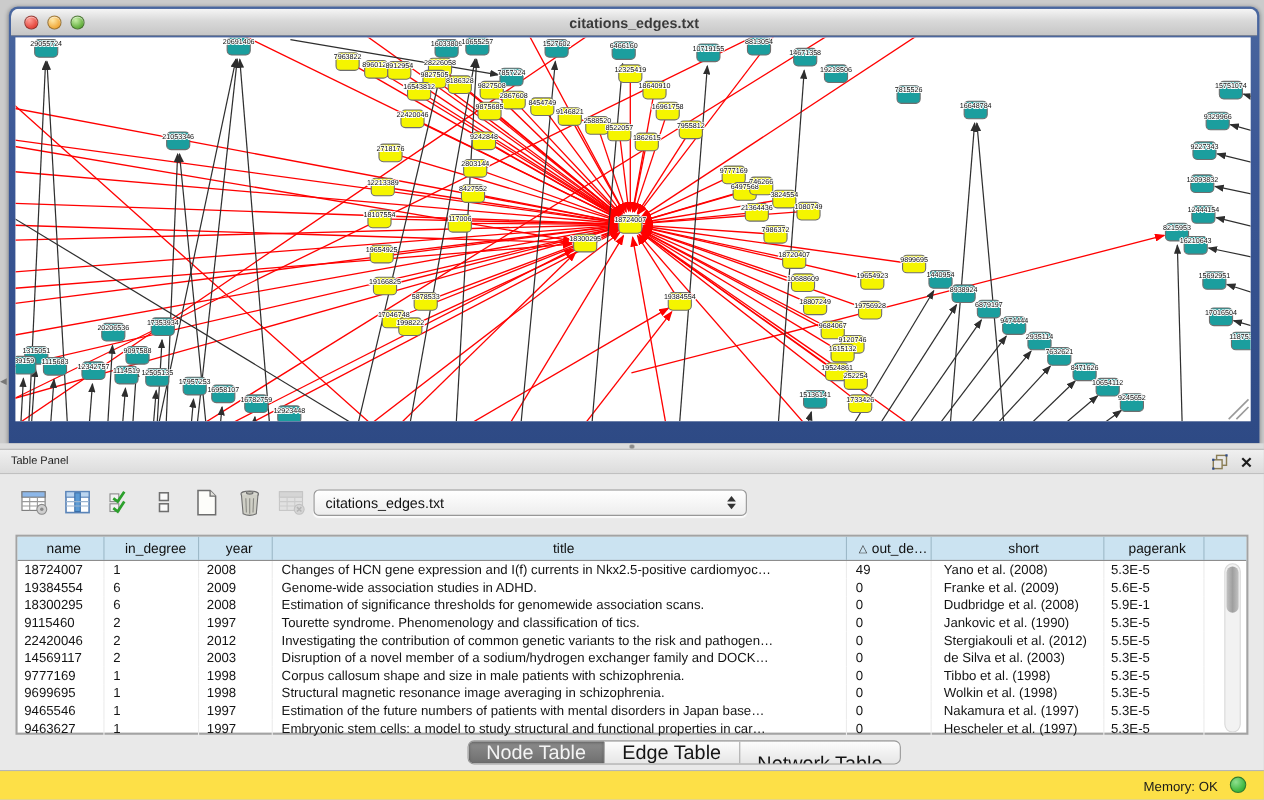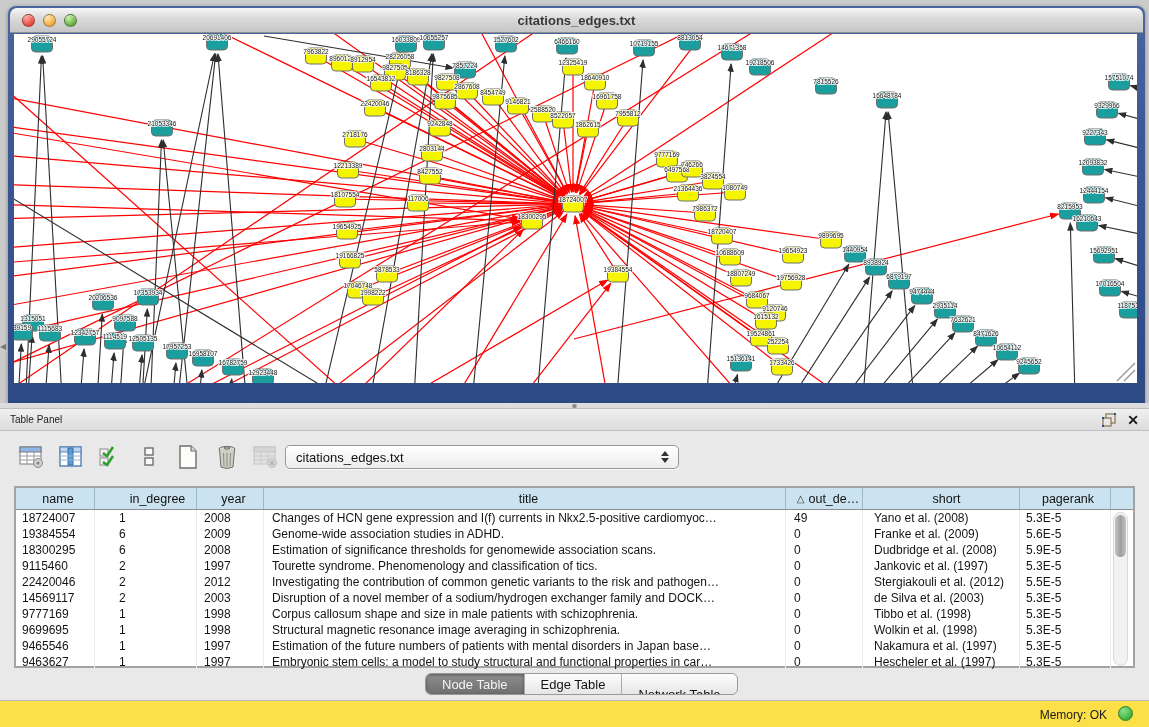--- a/index.html
+++ b/index.html
@@ -59,32 +59,32 @@
   .grid-wrap { position:absolute; left:14px; top:55px; width:1121px; height:182px; background:#ffffff;
     border:2px solid #a3a3a3; }
   .grid-head { display:flex; height:22px; background:#cbe3f1; border-bottom:1px solid #8d8d8d; }
   .th { font-size:12.5px; color:#111; display:flex; align-items:center; justify-content:center;
     border-right:1px solid #9db9c8; overflow:hidden; white-space:nowrap; }
   .sort-tri { font-size:10px; margin-right:4px; color:#333; }
   .grid-body { position:relative; }
   .tr { display:flex; height:16px; }
   .td { font-size:12px; color:#141414; overflow:hidden; white-space:nowrap; border-right:1px solid #ececec;
     line-height:16px; }
-  .c0{width:79px; padding-left:6px;} .c1{width:86px; padding-left:8px;margin-left:16px;} .c2{width:67px; padding-left:7px;}
+  .c0{width:79px; padding-left:6px;} .c1{width:86px; padding-left:8px;} .c2{width:67px; padding-left:7px;}
   .c3{width:522px; padding-left:8px;} .c4{width:77px; padding-left:8px;} .c5{width:157px; padding-left:11px;}
   .c6{width:91px; padding-left:6px;}
   .vscroll { position:absolute; right:5px; top:24px; width:15px; height:154px; background:#f2f2f2;
     border:1px solid #d8d8d8; border-radius:8px; }
   .vthumb { position:absolute; left:1px; top:2px; width:11px; height:42px; border-radius:6px;
     background:linear-gradient(90deg,#c2c2c2,#9f9f9f 50%,#c2c2c2); }
 
   
   .tabs { position:absolute; left:425px; top:242px; height:22px; display:flex; border:1px solid #9a9a9a;
     border-radius:6px; overflow:hidden; background:linear-gradient(#fdfdfd,#e6e6e6); }
-  .tab { font-size:13px; padding:0 16px; display:flex; align-items:center; color:#141414;
+  .tab { font-size:18px; padding:0 16px; display:flex; align-items:center; color:#141414;
     border-right:1px solid #ababab; }
   .tab:last-child { border-right:none;margin-top:20px; }
   .tab.active { background:linear-gradient(#8d8d8d,#6f6f6f); color:#f4f4f4;
     box-shadow:inset 0 1px 3px rgba(0,0,0,.4); }
 
   
   .statusbar { position:absolute; left:0; top:700px; width:1149px; height:27px; background:#fde047;
     border-top:1px solid #b6b6b6; }
   .mem-label { position:absolute; right:42px; top:7px; font-size:12px; color:#1b1b1b; }
   .mem-dot { position:absolute; right:16px; top:5px; width:15px; height:15px; border-radius:50%;
@@ -607,29 +607,29 @@
           <div class="td c5">Franke et al. (2009)</div>
           <div class="td c6">5.6E-5</div>
         </div>
         <div class="tr">
           <div class="td c0">18300295</div>
           <div class="td c1">6</div>
           <div class="td c2">2008</div>
           <div class="td c3">Estimation of significance thresholds for genomewide association scans.</div>
           <div class="td c4">0</div>
           <div class="td c5">Dudbridge et al. (2008)</div>
-          <div class="td c6">5.9E-5</div>
+          <div class="td c6">5.9E-1</div>
         </div>
         <div class="tr">
           <div class="td c0">9115460</div>
           <div class="td c1">2</div>
           <div class="td c2">1997</div>
           <div class="td c3">Tourette syndrome. Phenomenology and classification of tics.</div>
           <div class="td c4">0</div>
-          <div class="td c5">Jankovic et al. (1997)</div>
+          <div class="td c5">Jankovic et al. (1990)</div>
           <div class="td c6">5.3E-5</div>
         </div>
         <div class="tr">
           <div class="td c0">22420046</div>
           <div class="td c1">2</div>
           <div class="td c2">2012</div>
           <div class="td c3">Investigating the contribution of common genetic variants to the risk and pathogen…</div>
           <div class="td c4">0</div>
           <div class="td c5">Stergiakouli et al. (2012)</div>
           <div class="td c6">5.5E-5</div>

